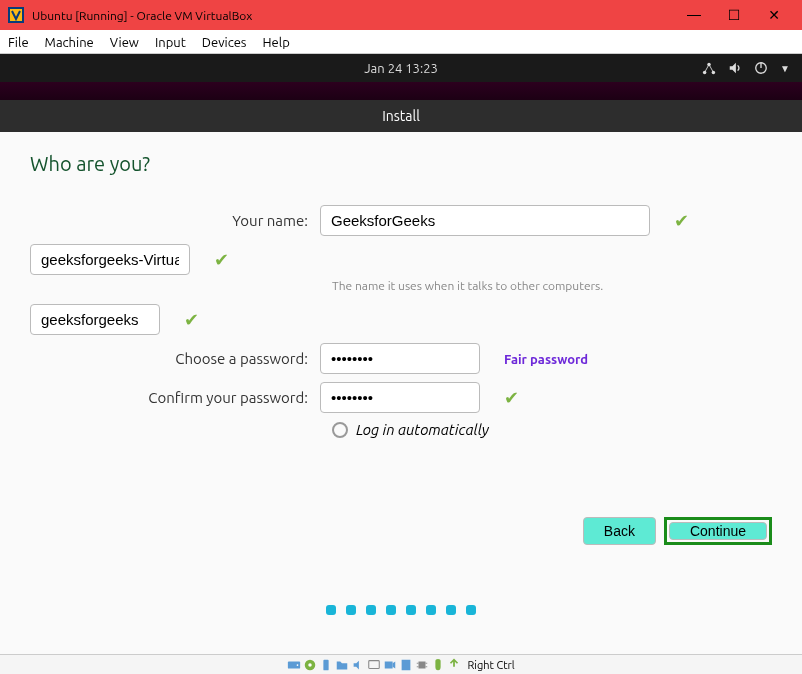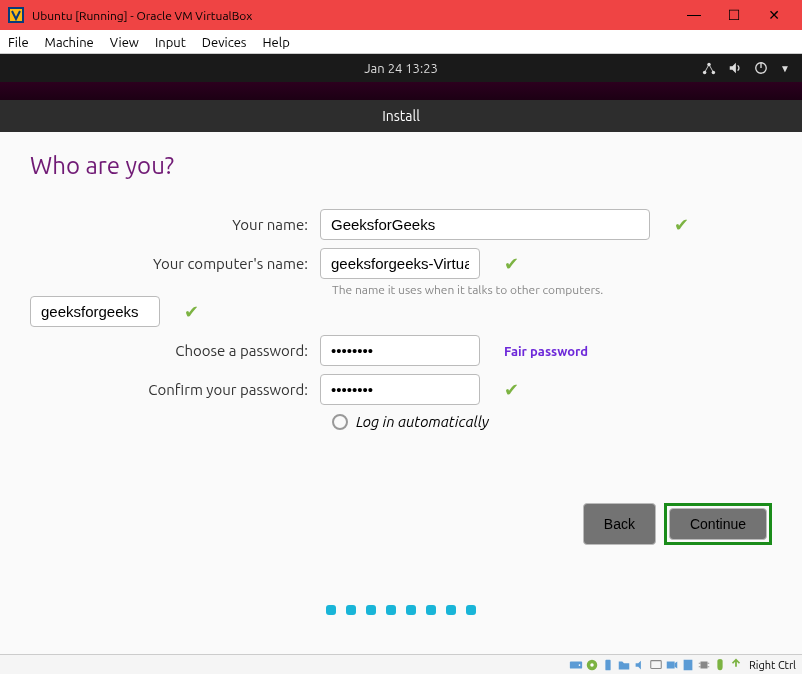--- a/index.html
+++ b/index.html
@@ -22,46 +22,46 @@
     .topbar-right { position: absolute; right: 12px; display: flex; align-items: center; gap: 12px; }
     .topbar-icon { width: 14px; height: 14px; fill: #ddd; }
     
     .purple-strip { height: 18px; background: linear-gradient(180deg, #2c001e 0%, #1c0014 100%); }
     
     
     .install-bar { height: 32px; background: #2d2d2d; color: #fff; display: flex; align-items: center; justify-content: center; font-weight: normal; font-size: 14px; }
     
     
     .main { background: #fafafa; padding: 20px 30px 10px 30px; height: 528px; position: relative; }
-    .heading { font-size: 24px; color: #701a75; margin-bottom: 30px; font-weight: normal; }
+    .heading { font-size: 20px; color: #14532d; margin-bottom: 30px; font-weight: normal; }
     
     .form-row { display: flex; align-items: center; margin-bottom: 8px; }
     .form-label { width: 290px; text-align: right; padding-right: 12px; font-size: 15px; color: #333; }
     .form-field { display: flex; align-items: center; gap: 24px; }
     .text-input { border: 1px solid #bbb; border-radius: 4px; padding: 6px 10px; font-size: 15px; background: #fff; }
     .input-lg { width: 330px; }
     .input-md { width: 160px; }
     .input-sm { width: 130px; }
     .check-icon { color: #7cb342; font-size: 18px; }
-    .hint { font-size: 12px; color: #888; margin-left: 302px; margin-top: -4px; margin-bottom: 0; }
+    .hint { font-size: 12px; color: #888; margin-left: 302px; margin-top: -4px; margin-bottom: 12px; }
     .fair { color: #6d28d9; font-weight: bold; font-size: 13px; }
     
     .radio-row { margin-left: 302px; display: flex; align-items: center; gap: 8px; font-size: 15px; margin-bottom: 6px; font-style: italic; }
     .radio-off { width: 16px; height: 16px; border-radius: 50%; border: 2px solid #999; }
     .radio-on { width: 16px; height: 16px; border-radius: 50%; border: 3px solid #7cb342; background: #7cb342; box-shadow: inset 0 0 0 2px #fff; }
     
     .nav-buttons { position: absolute; right: 30px; bottom: 115px; display: flex; gap: 8px; }
-    .btn { padding: 7px 20px; border: 1px solid #bbb; border-radius: 4px; background: #737373; font-size: 14px; cursor: pointer; }
+    .btn { padding: 0 20px; border: 1px solid #bbb; border-radius: 4px; background: #5eead4; font-size: 14px; cursor: pointer; }
     .continue-wrap { border: 3px solid #1a8c1a; padding: 2px; }
     
     .progress-dots { position: absolute; left: 50%; transform: translateX(-50%); bottom: 45px; display: flex; gap: 10px; }
     .dot { width: 10px; height: 10px; border-radius: 3px; background: #19b5d8; }
     
     
-    .statusbar { position: absolute; bottom: 0; left: 0; right: 0; height: 20px; background: #f5f5f5; border-top: 1px solid #ccc; display: flex; align-items: center; justify-content: flex-end; padding: 0 6px; font-size: 11px; gap: 2px; }
+    .statusbar { position: absolute; bottom: 0; left: 0; right: 0; height: 20px; background: #f5f5f5; border-top: 1px solid #ccc; display: flex; align-items: center; justify-content: center; padding: 0 6px; font-size: 11px; gap: 2px; }
     .status-icon { width: 14px; height: 14px; }
     .status-text { margin-left: 4px; }
   </style>
 </head>
 <body>
 
 <div class="winbar">
   <svg class="winbar-icon" viewBox="0 0 16 16">
       <rect width="16" height="16" fill="#083c7a"></rect>
       <rect x="2" y="2" width="12" height="12" fill="#fdb813"></rect>
@@ -116,21 +116,20 @@
 
   <div class="form-row">
     <div class="form-label">Your name:</div>
     <div class="form-field">
       <input class="text-input input-lg" value="GeeksforGeeks" style="">
       <span class="check-icon">✔</span>
     </div>
   </div>
 
   <div class="form-row">
-    <div class="form-label">Your computer's name:</div>
     <div class="form-field">
       <input class="text-input input-md" value="geeksforgeeks-Virtual" style="">
       <span class="check-icon">✔</span>
     </div>
   </div>
   <div class="hint">The name it uses when it talks to other computers.</div>
 
   <div class="form-row">
     <div class="form-field">
       <input class="text-input input-sm" value="geeksforgeeks" style="">

